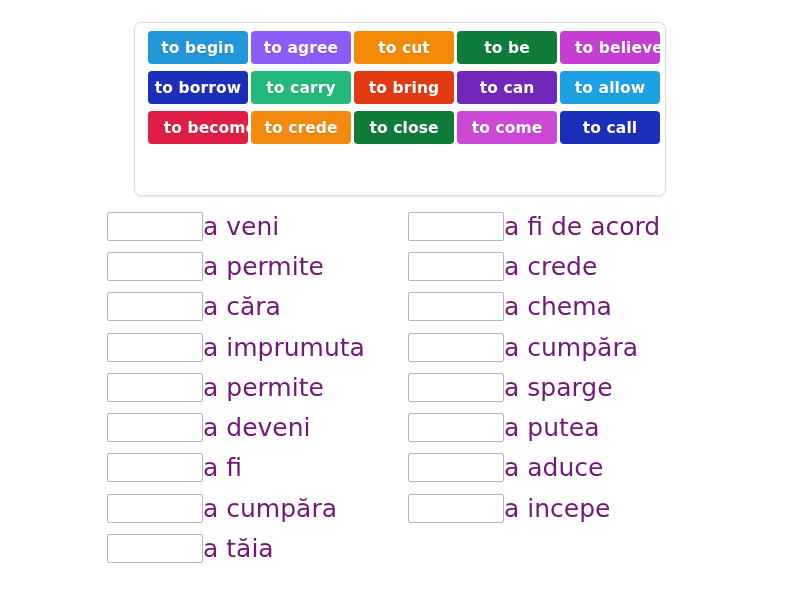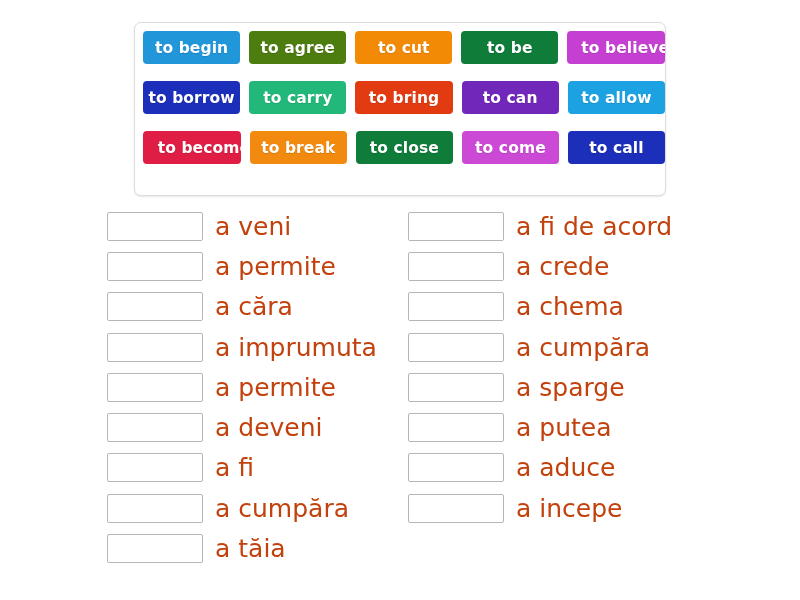--- a/index.html
+++ b/index.html
@@ -25,22 +25,22 @@
     height: 174px;
     box-sizing: border-box;
     background: #ffffff;
     border: 1px solid #dcdcdc;
     border-radius: 7px;
     box-shadow: 0 1px 2px rgba(0,0,0,0.10);
     padding: 8px 0 0 8px;
   }
   .tile-row {
     display: flex;
-    gap: 9px;
-    margin-bottom: 17px;
+    gap: 3px;
+    margin-bottom: 7px;
     justify-content: center;
   }
   .tile {
     width: 100px;
     height: 33px;
     box-sizing: border-box;
     border-radius: 4px;
     color: #ffffff;
     font-size: 15.5px;
     font-weight: bold;
@@ -77,49 +77,48 @@
   .drop-slot {
     width: 96px;
     height: 29px;
     box-sizing: border-box;
     background: #ffffff;
     border: 1px solid #b6b6b6;
     border-radius: 2px;
     flex: none;
   }
   .answer-label {
-    margin-left: 12px;
     font-size: 25px;
-    color: #c2410c;
+    color: #701a75;
     line-height: 1;
     white-space: nowrap;
     font-weight: 400;
   }
 </style>
 </head>
 <body>
 
 <div id="tile-bank">
     <div class="tile-row">
       <div class="tile" style="background: rgb(33, 150, 217);">to begin</div>
-      <div class="tile" style="background: #4d7c0f;">to agree</div>
+      <div class="tile" style="background: #8b5cf6;">to agree</div>
       <div class="tile" style="background: rgb(242, 138, 6);">to cut</div>
       <div class="tile" style="background: rgb(15, 124, 58);">to be</div>
       <div class="tile" style="background: rgb(197, 64, 210); padding-left: 18px;">to believe</div>
     </div>
     <div class="tile-row">
       <div class="tile" style="background: rgb(28, 47, 186);">to borrow</div>
       <div class="tile" style="background: rgb(34, 184, 122);">to carry</div>
       <div class="tile" style="background: rgb(226, 59, 17);">to bring</div>
       <div class="tile" style="background: rgb(113, 39, 185);">to can</div>
       <div class="tile" style="background: rgb(28, 162, 226);">to allow</div>
     </div>
     <div class="tile-row">
       <div class="tile" style="background: rgb(224, 30, 69); padding-left: 24px;">to become</div>
-      <div class="tile" style="background: rgb(242, 138, 15);">to break</div>
+      <div class="tile" style="background: rgb(242, 138, 15);">to crede</div>
       <div class="tile" style="background: rgb(15, 124, 58);">to close</div>
       <div class="tile" style="background: rgb(204, 73, 214);">to come</div>
       <div class="tile" style="background: rgb(28, 47, 186);">to call</div>
     </div>
   </div>
 
 <div id="answers">
   <div class="answer-column" id="answer-column-left">
       <div class="answer-row">
         <div class="drop-slot"></div>

